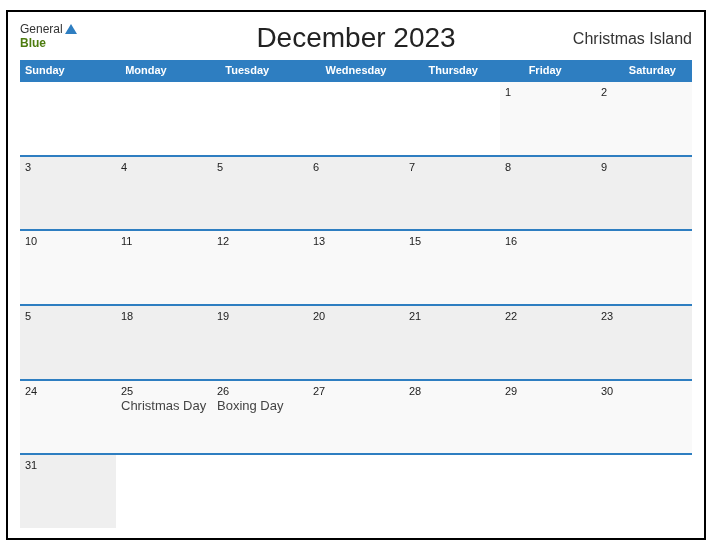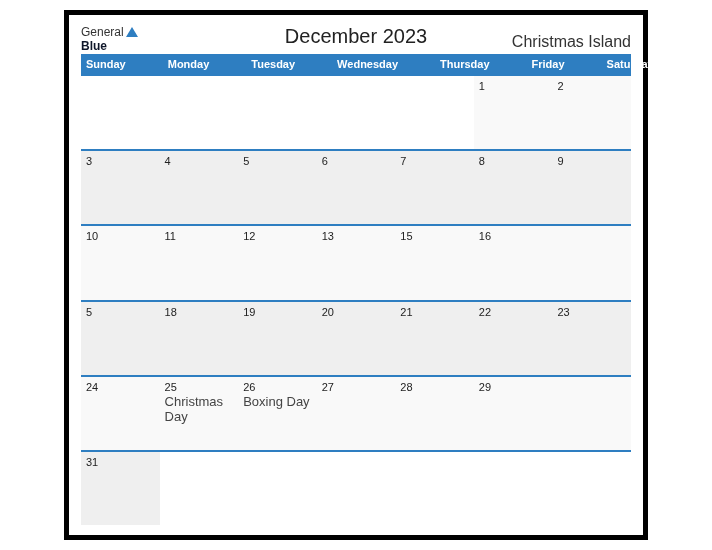--- a/index.html
+++ b/index.html
@@ -6,24 +6,24 @@
     body {
       font-family: Arial, sans-serif;
       background: #fff;
       width: 712px;
       height: 550px;
       display: flex;
       align-items: center;
       justify-content: center;
     }
     .calendar-container {
-      width: 584px;
+      width: 700px;
       height: 530px;
       background: #fff;
-      border: 5px solid #000000;
+      border: 2px solid #000000;
       padding: 10px 12px 10px 12px;
       display: flex;
       flex-direction: column;
     }
     .header {
       display: flex;
       align-items: center;
       justify-content: center;
       position: relative;
       margin-bottom: 6px;
@@ -36,40 +36,40 @@
       flex-direction: column;
       font-size: 11px;
       line-height: 1.2;
     }
     .logo-general {
       color: #333;
       font-size: 12px;
       font-weight: normal;
     }
     .logo-blue {
-      color: #0f172a;
+      color: #4d7c0f;
       font-size: 12px;
       font-weight: bold;
     }
     .logo-triangle {
       display: inline-block;
       width: 0;
       height: 0;
       border-left: 6px solid transparent;
       border-right: 6px solid transparent;
       border-bottom: 10px solid #2e7ec1;
       margin-left: 2px;
       vertical-align: middle;
     }
     .logo-top-row {
       display: flex;
       align-items: center;
     }
     .title {
-      font-size: 20px;
+      font-size: 28px;
       font-weight: normal;
       color: #222;
       text-align: right;
     }
     .region {
       position: absolute;
       right: 0;
       top: 8px;
       font-size: 16px;
       color: #333;
@@ -252,20 +252,23 @@
         </div>
         <div class="day-cell">
           <span class="day-number">27</span>
         </div>
         <div class="day-cell">
           <span class="day-number">28</span>
         </div>
         <div class="day-cell">
           <span class="day-number">29</span>
         </div>
+        <div class="day-cell">
+          <span class="day-number">30</span>
+        </div>
       </div>
       <div class="week-row">
         <div class="day-cell">
           <span class="day-number">31</span>
         </div>
         <div class="day-cell empty-cell"></div>
         <div class="day-cell empty-cell"></div>
         <div class="day-cell empty-cell"></div>
         <div class="day-cell empty-cell"></div>
         <div class="day-cell empty-cell"></div>

